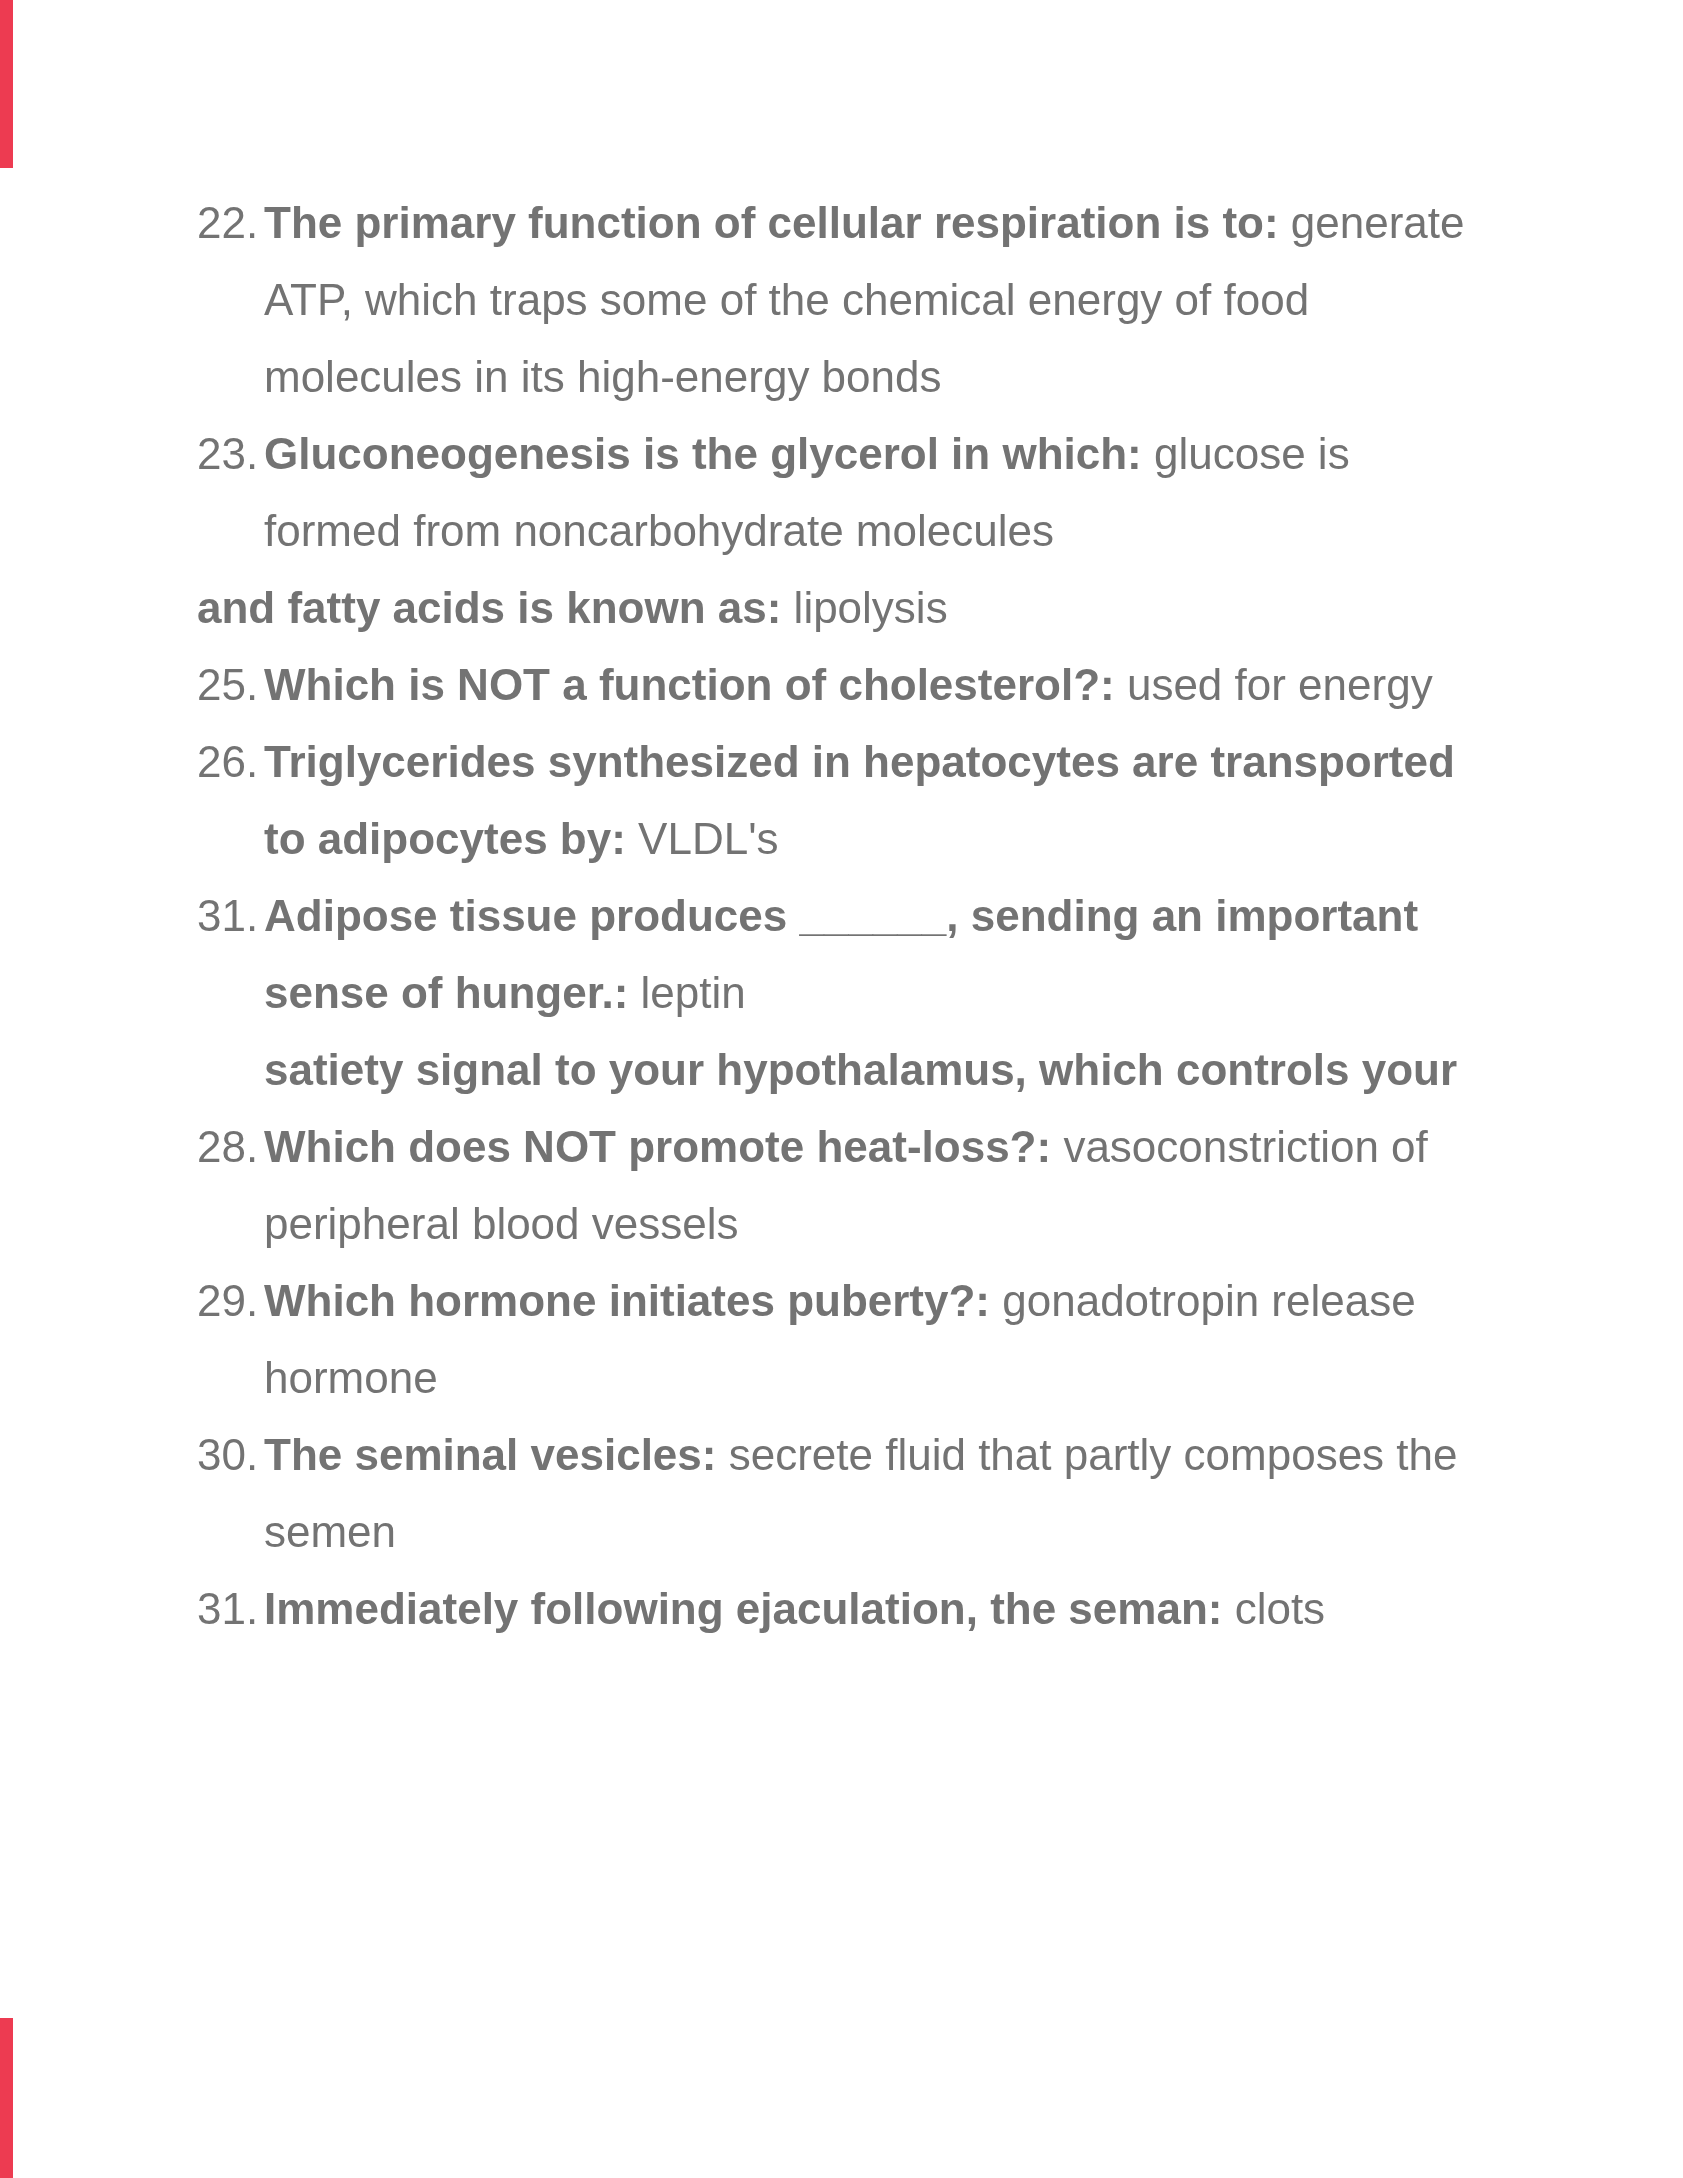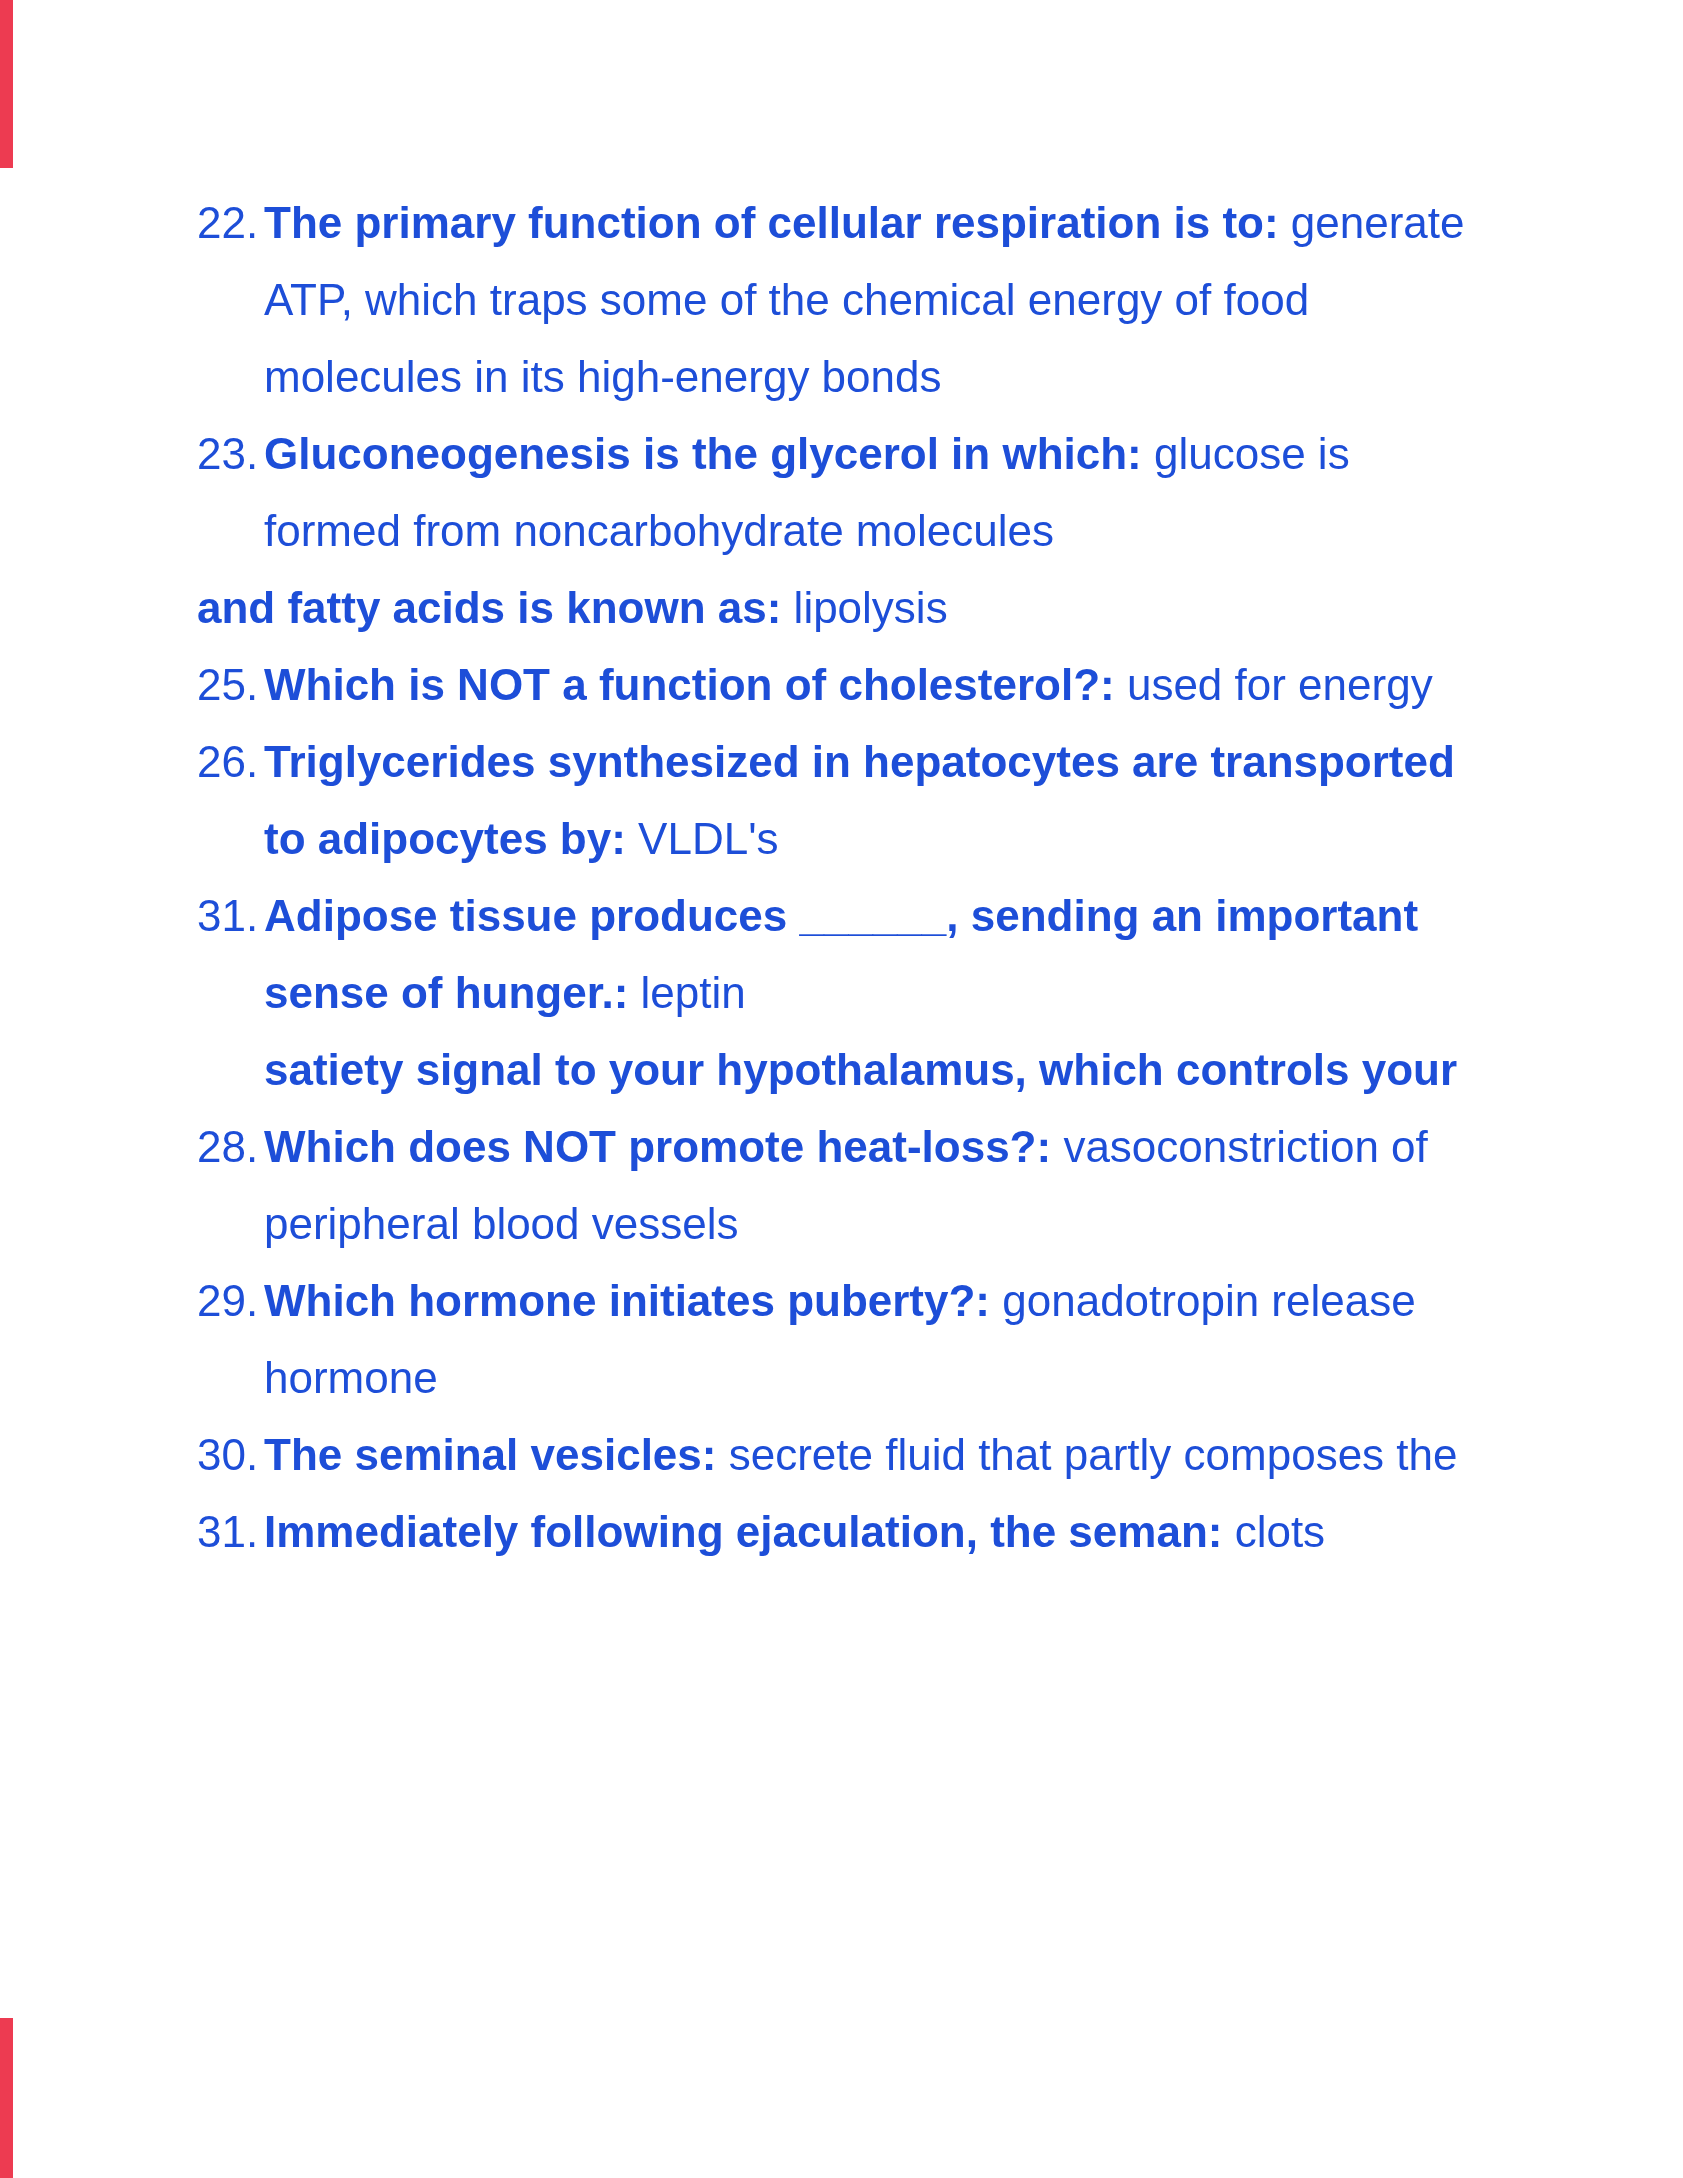--- a/index.html
+++ b/index.html
@@ -23,21 +23,21 @@
     width: 13px;
   }
   .edge-marker.top { top: 0; height: 168px; }
   .edge-marker.bottom { top: 2018px; height: 160px; }
   .doc-body {
     position: absolute;
     top: 184px;
     left: 0;
     width: 1683px;
     font-size: 44px;
-    color: #1d4ed8;
+    color: #737373;
   }
   .ln {
     height: 77px;
     line-height: 77px;
     white-space: pre;
   }
   .ln.hang  { padding-left: 197px; }
   .ln.cont  { padding-left: 264px; }
   .ln.flush { padding-left: 197px; }
   .num {
@@ -65,16 +65,17 @@
       <div class="ln hang"><span class="num">26.</span><span class="seg b">Triglycerides synthesized in hepatocytes are transported</span></div>
       <div class="ln cont"><span class="seg b">to adipocytes by:</span><span class="seg r"> VLDL's</span></div>
       <div class="ln hang"><span class="num">31.</span><span class="seg b">Adipose tissue produces ______, sending an important</span></div>
       <div class="ln cont"><span class="seg b">sense of hunger.:</span><span class="seg r"> leptin</span></div>
       <div class="ln cont"><span class="seg b">satiety signal to your hypothalamus, which controls your</span></div>
       <div class="ln hang"><span class="num">28.</span><span class="seg b">Which does NOT promote heat-loss?:</span><span class="seg r"> vasoconstriction of</span></div>
       <div class="ln cont"><span class="seg r">peripheral blood vessels</span></div>
       <div class="ln hang"><span class="num">29.</span><span class="seg b">Which hormone initiates puberty?:</span><span class="seg r"> gonadotropin release</span></div>
       <div class="ln cont"><span class="seg r">hormone</span></div>
       <div class="ln hang"><span class="num">30.</span><span class="seg b">The seminal vesicles:</span><span class="seg r"> secrete fluid that partly composes the</span></div>
+      <div class="ln cont"><span class="seg r">semen</span></div>
       <div class="ln hang"><span class="num">31.</span><span class="seg b">Immediately following ejaculation, the seman:</span><span class="seg r"> clots</span></div>
     </div>
 </div>
 
 
 </body></html>

